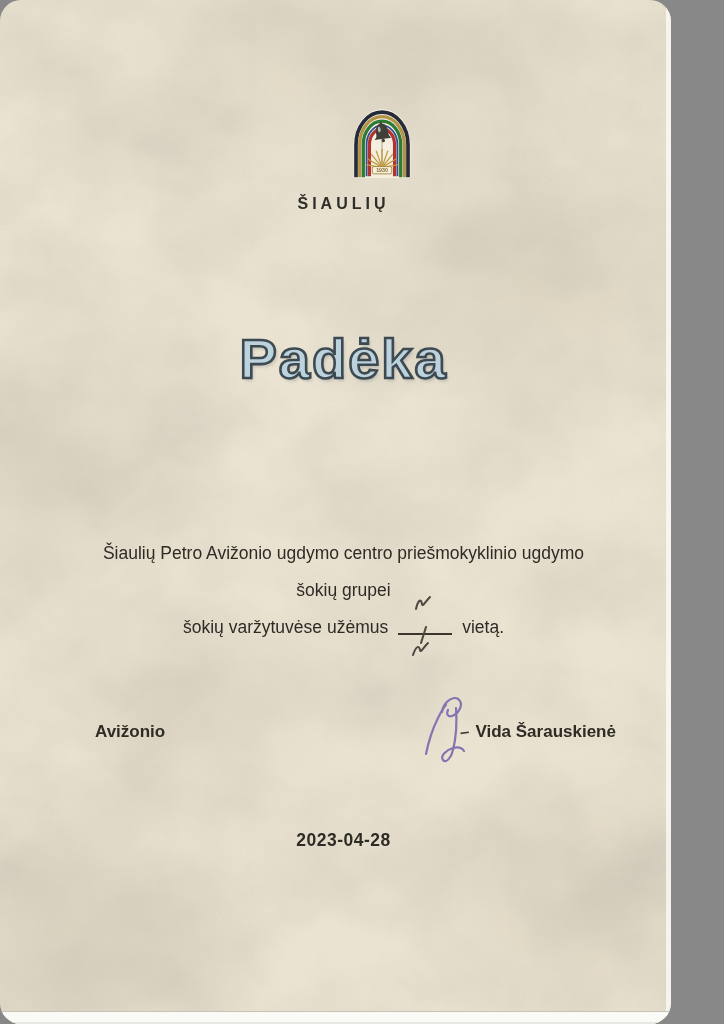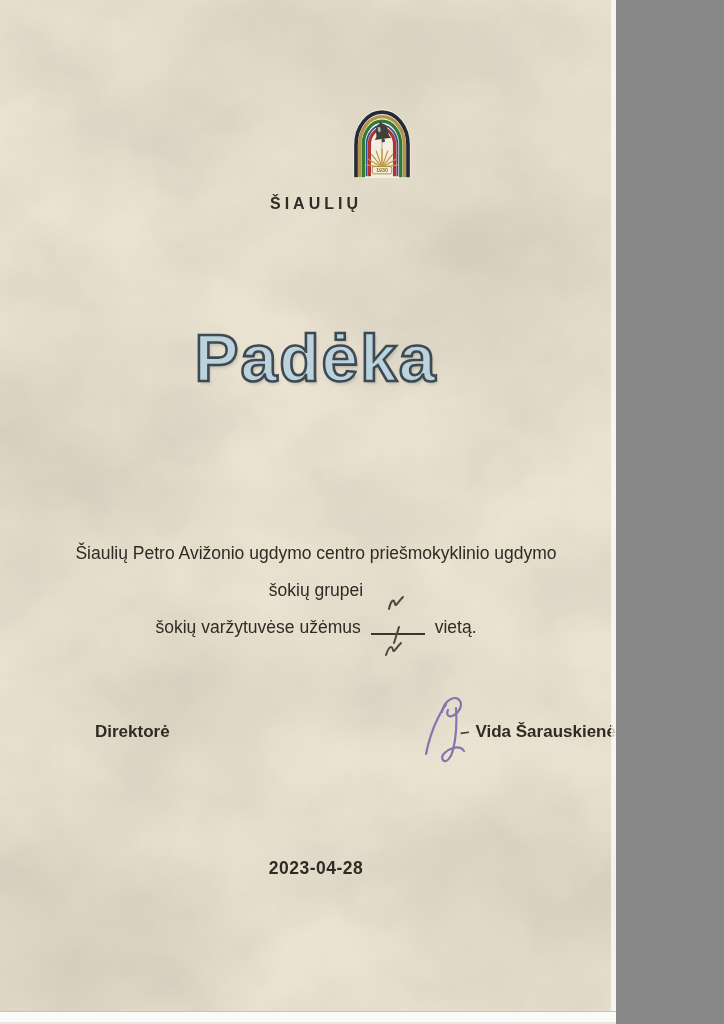--- a/index.html
+++ b/index.html
@@ -1,54 +1,55 @@
 <!DOCTYPE html>
 <html><head>
 <meta charset="utf-8">
 <style>
   html,body{margin:0;padding:0;background:#888;}
   .page{
-    position:relative;width:616px;height:1024px;overflow:hidden;
+    position:relative;width:671px;height:1024px;overflow:hidden;
     background:
       radial-gradient(340px 220px at 82% 27%, rgba(168,158,136,0.22), rgba(168,158,136,0) 70%),
       radial-gradient(260px 200px at 6% 44%, rgba(160,152,132,0.20), rgba(160,152,132,0) 70%),
       radial-gradient(300px 240px at 12% 92%, rgba(158,150,128,0.22), rgba(158,150,128,0) 70%),
       radial-gradient(300px 220px at 88% 88%, rgba(162,152,130,0.20), rgba(162,152,130,0) 70%),
       radial-gradient(420px 200px at 50% 6%, rgba(170,160,138,0.16), rgba(170,160,138,0) 70%),
       radial-gradient(240px 180px at 30% 70%, rgba(170,162,140,0.14), rgba(170,162,140,0) 70%),
       var(--paper,#ece4d2);
     font-family:"Liberation Sans","DejaVu Sans",sans-serif;
     color:var(--ink,#2e2b25);
+    border-radius:21px;
   }
   .texture{position:absolute;left:0;top:0;z-index:1;pointer-events:none;}
   .content{position:absolute;left:16px;right:0;top:0;bottom:0;z-index:2;}
   .centered{position:absolute;left:0;right:0;text-align:center;}
   .logo-wrap{position:absolute;left:330px;top:104px;width:72px;height:78px;}
   .school-city{top:195px;font-size:16px;font-weight:bold;letter-spacing:4px;color:#2f2d28;}
   .school-name{top:225px;font-size:14px;font-weight:bold;letter-spacing:1px;color:#2f2d28;}
   .doc-title{
-    top:308px;margin:12px;font-size:66px;font-weight:bold;letter-spacing:2px;
+    top:308px;margin:18px;font-size:56px;font-weight:bold;letter-spacing:2px;
     color:var(--title-fill,#bcd2dd);
     -webkit-text-stroke:2.6px var(--title-stroke,#3e4a52);
     text-shadow:2px 3px 3px rgba(70,80,90,0.22);
   }
   .body-line{font-size:17.5px;font-weight:normal;color:#2e2b25;}
   .line1{top:543px;}
   .line2{top:580px;}
   .line3{top:617px;}
   .blank{
     position:relative;display:inline-block;width:54px;height:14px;
     border-bottom:2.5px solid #3a362e;margin:0 10px;vertical-align:-2px;
   }
   .place-mark{position:absolute;left:4px;top:-26px;overflow:visible;}
   .sig-row-label{position:absolute;left:79px;top:722px;font-size:17px;font-weight:bold;}
   .signature-svg{position:absolute;left:404px;top:692px;}
   .sig-name{position:absolute;left:444px;top:722px;font-size:17px;font-weight:bold;white-space:nowrap;}
   .sig-dash{font-weight:bold;color:#43403a;padding-right:6px;display:inline-block;transform:rotate(-8deg);}
-  .doc-date{top:830px;font-size:17.5px;font-weight:bold;letter-spacing:0.5px;margin-top:28px;}
+  .doc-date{top:830px;font-size:17.5px;font-weight:bold;letter-spacing:0.5px;}
   .edge-right{position:absolute;right:0;top:0;width:5px;height:100%;background:rgba(252,252,250,0.75);z-index:3;}
   .edge-bottom{
     position:absolute;left:0;bottom:0;width:100%;height:12px;background:#fafaf6;
     border-top:1px solid #c6c2b6;box-shadow:inset 0 -2px 0 #e8e7e3;z-index:3;
   }
 </style>
 </head>
 <body style="--paper: #ece4d2; --ink: #2e2b25; --title-fill: #bcd2dd; --title-stroke: #3e4a52; --signature-ink: #7b6cb0;">
 
 <div class="page">
@@ -124,21 +125,21 @@
         <svg class="place-mark" width="44" height="70" viewBox="0 0 44 70" aria-hidden="true">
           <g fill="none" stroke="#4d4840" stroke-width="2" stroke-linecap="round">
             <path d="M14,16 C16,7 19,5 20,11 C20.6,14.5 23,9 28,4"></path>
             <path d="M24,34 L19,50"></path>
             <path d="M11,62 C14,53 17,52 18,57 C18.6,60.5 21,55 26,50"></path>
           </g>
         </svg>
       </span><span>vietą.</span>
     </div>
 
-    <div class="sig-row-label">Direktorė</div>
+    <div class="sig-row-label">Avižonio</div>
 
     <svg class="signature-svg" width="52" height="82" viewBox="0 0 52 82" aria-hidden="true">
       <g fill="none" stroke-width="2.2" stroke-linecap="round" stroke="#7b6cb0" opacity="0.92">
         <path d="M6,62 C8,52 13,36 18,26 C21,20 24,15 26,13"></path>
         <path d="M22,20 C24,8 36,2 40,9 C43,14 38,22 32,24 C28,25.3 26,22 28,18"></path>
         <path d="M36,16 C37,30 36,46 33,58 C31.5,65 26,72 23,68 C20,64 26,58 33,56 C38,54.6 42,56 44,59"></path>
       </g>
     </svg>
 
     <div class="sig-name">

